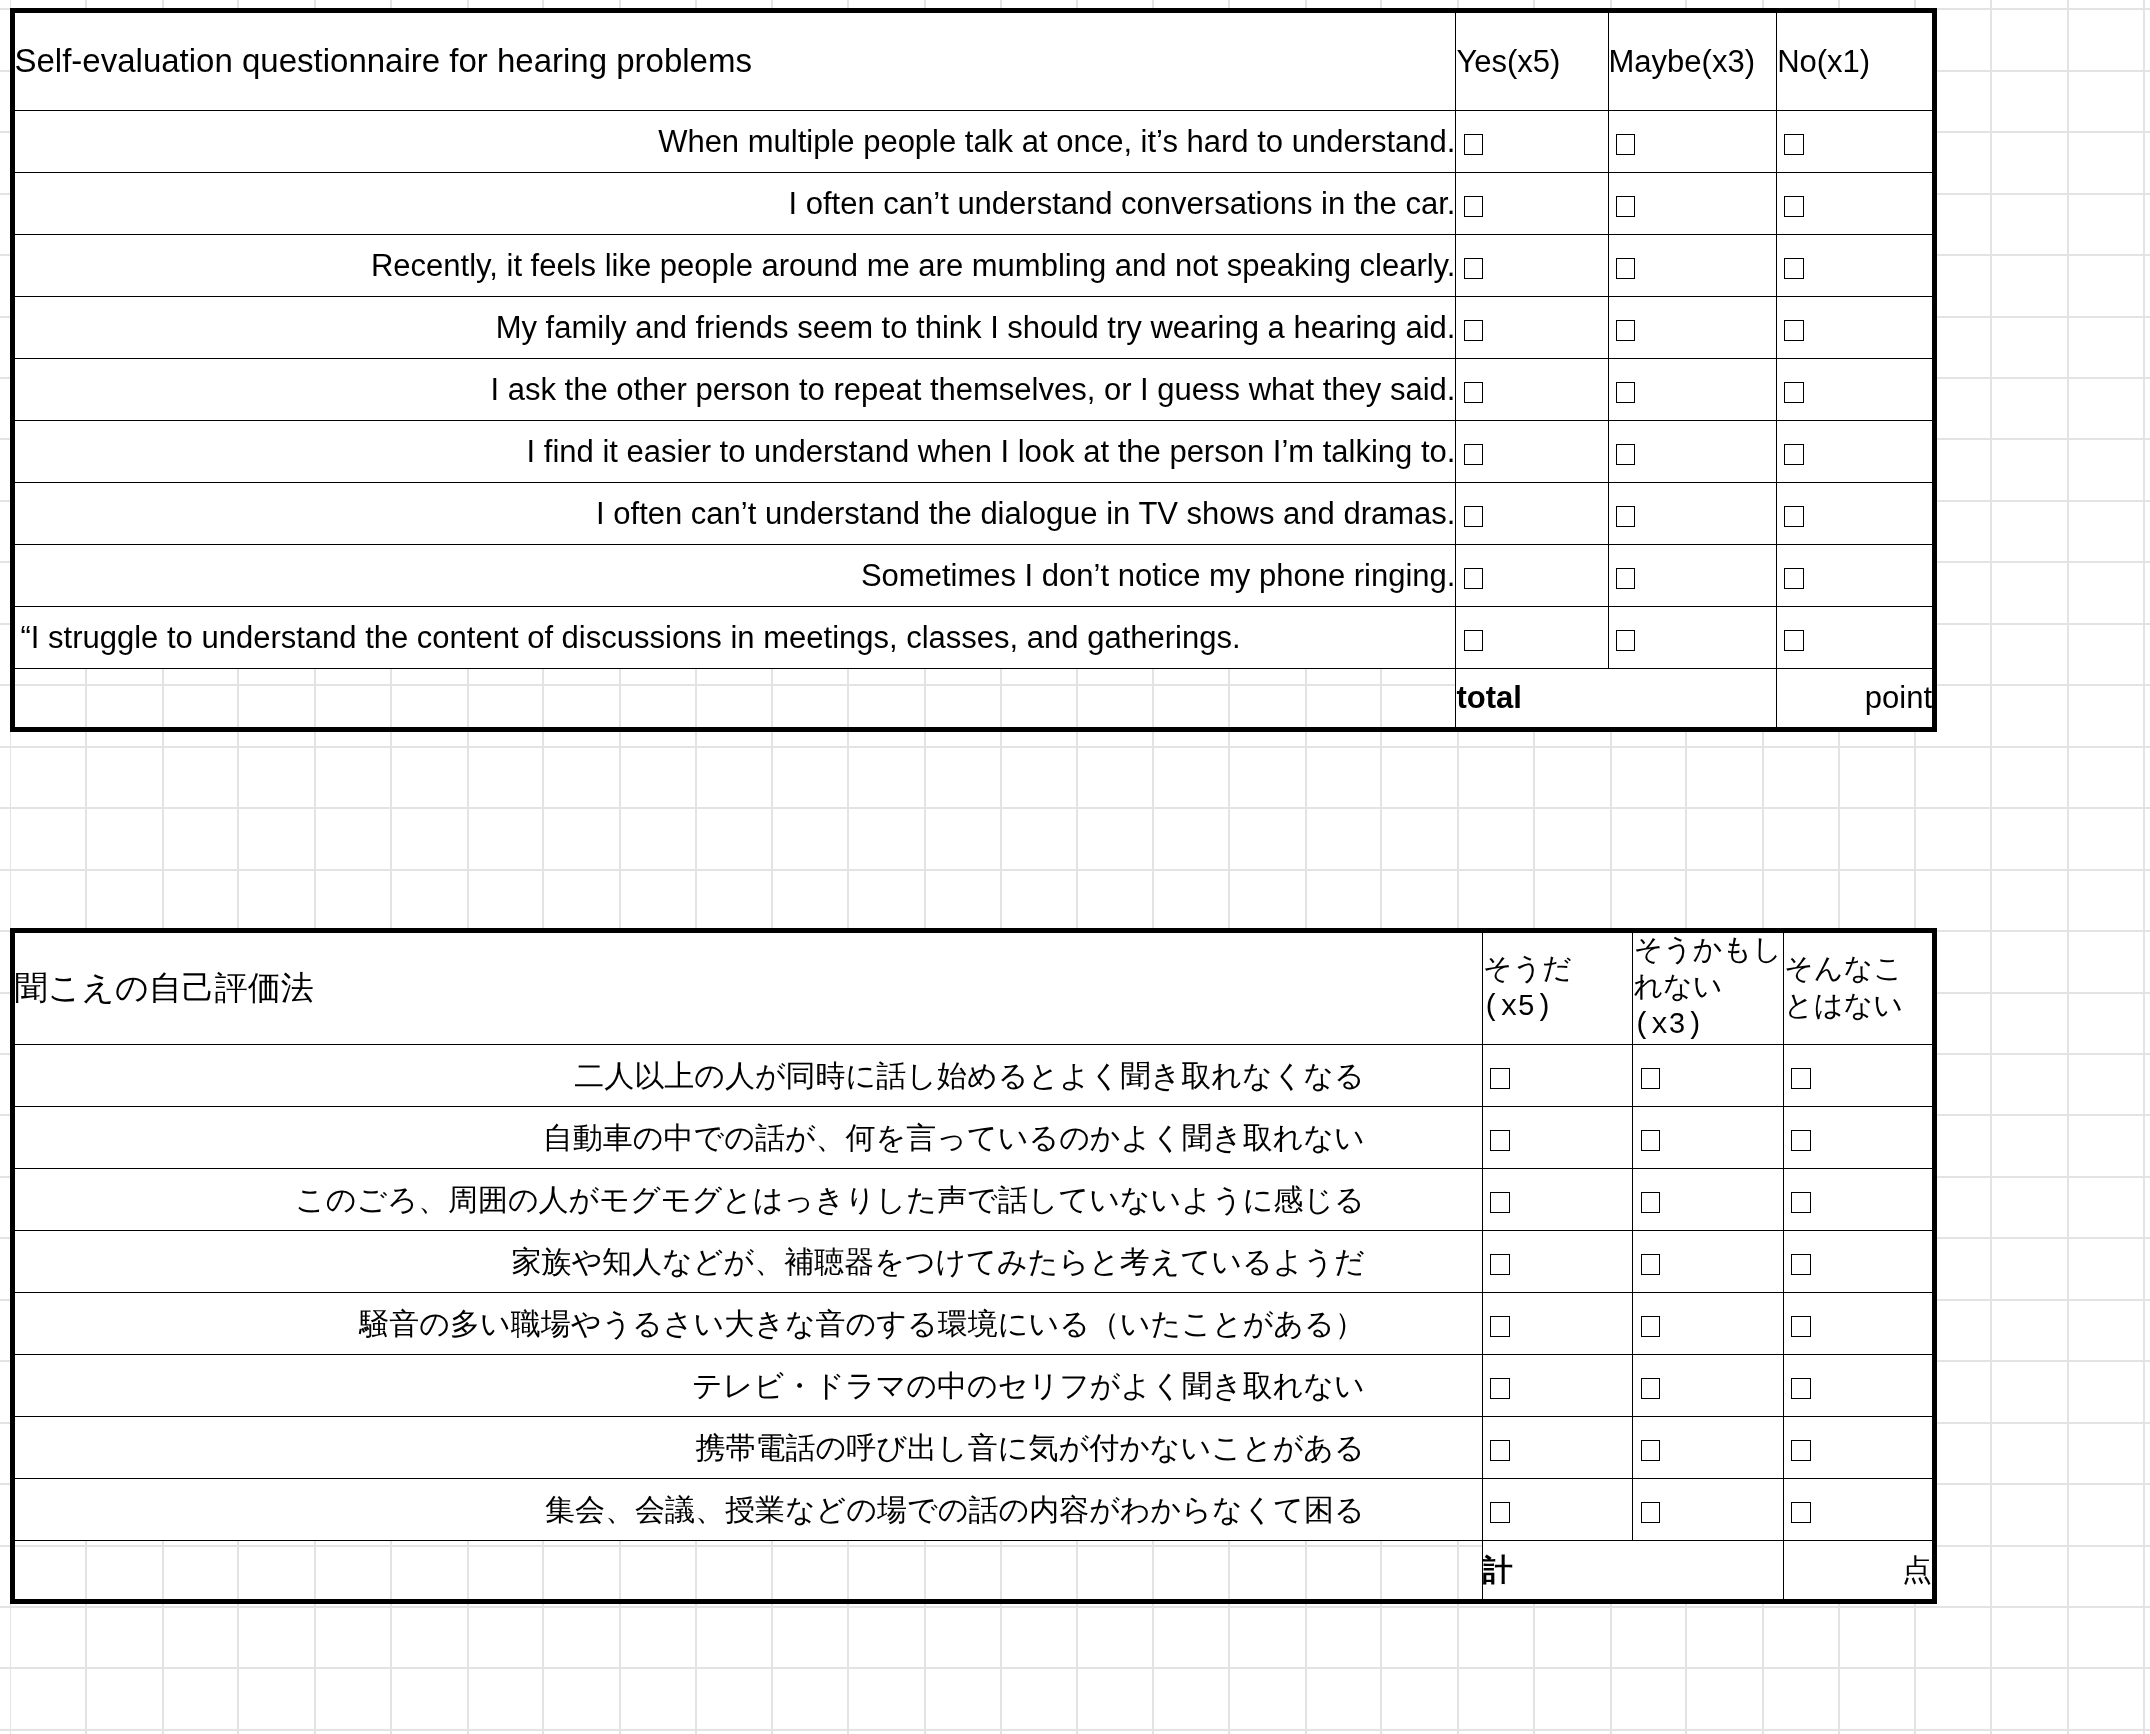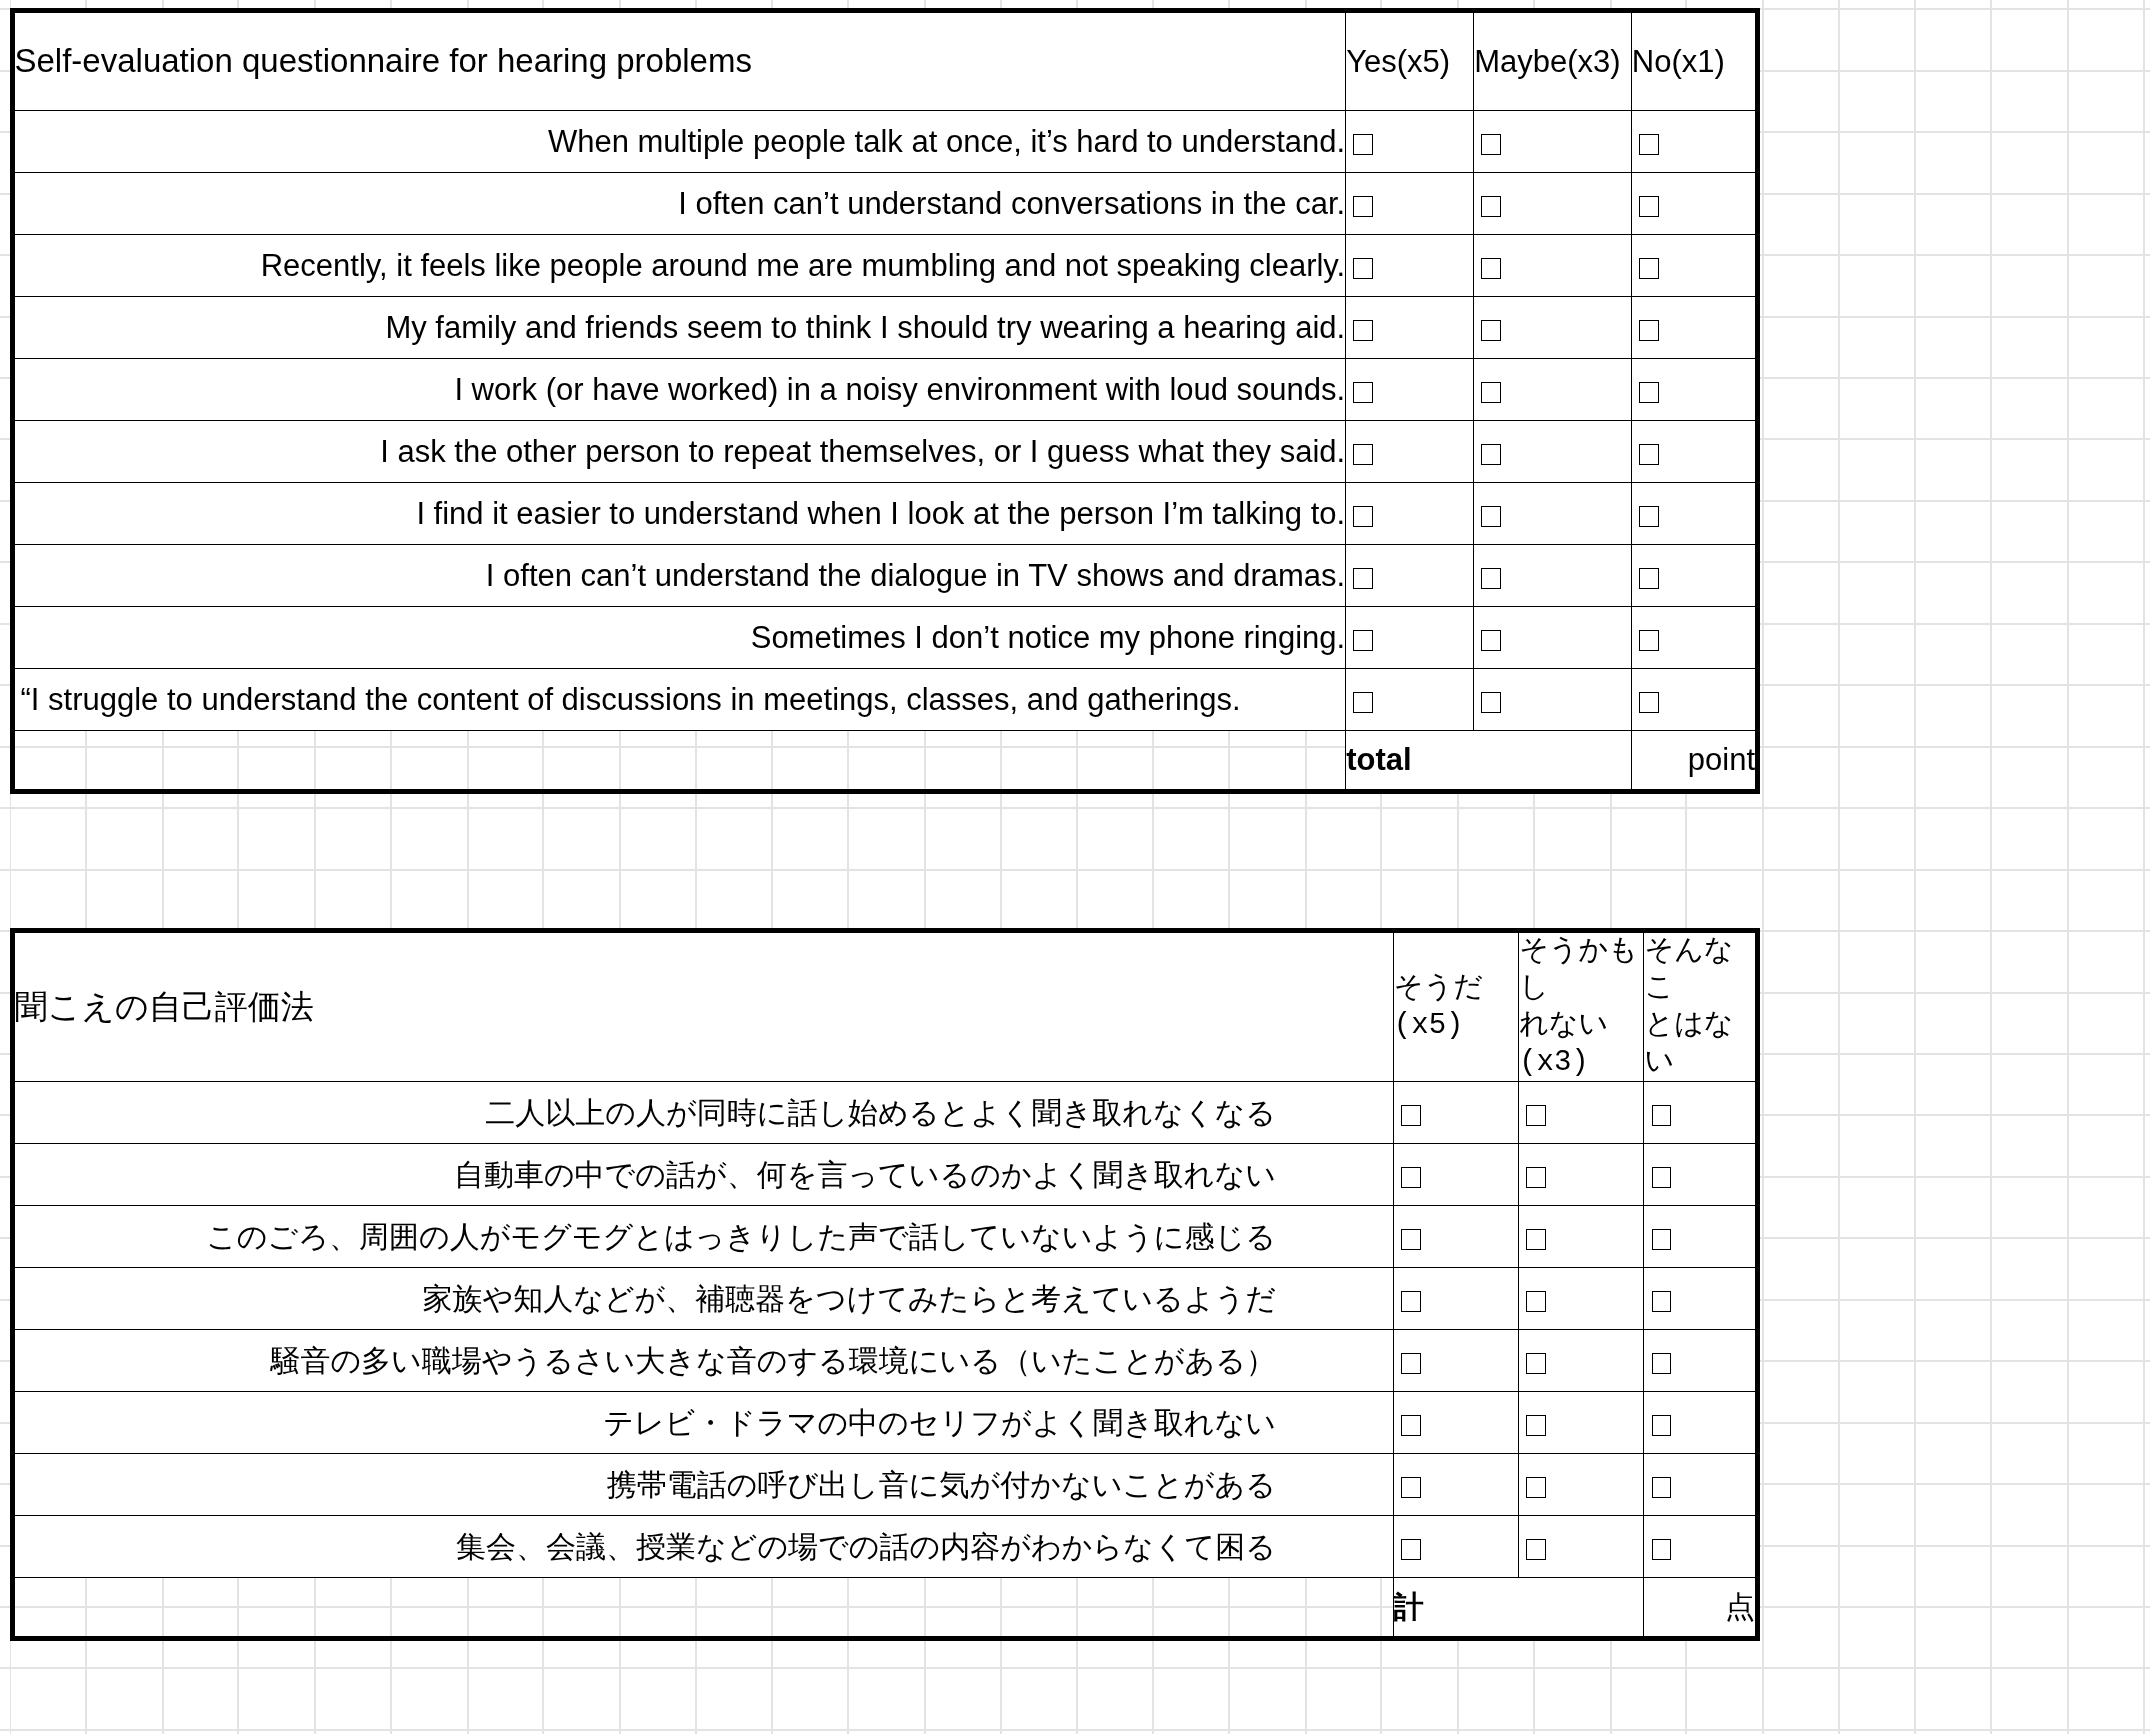--- a/index.html
+++ b/index.html
@@ -36,21 +36,21 @@
     left: 0;
     width: 2151px;
     height: 1.8px;
     background: #e3e3e3;
   }
 
   
   #page {
     position: absolute;
     left: 0; top: 0;
-    width: 1760px;
+    width: 1937px;
     height: 1734px;
     z-index: 2;
   }
 
   
   .q-table {
     position: absolute;
     border-collapse: collapse;
     table-layout: fixed;
     background: transparent;
@@ -288,32 +288,20 @@
             <div class="checkbox"></div>
           </td>
           <td class="cb-cell">
             <div class="checkbox"></div>
           </td>
           <td class="cb-cell outer-right">
             <div class="checkbox"></div>
           </td>
         </tr>
         <tr>
-          <td class="q-cell outer-left">I work (or have worked) in a noisy environment with loud sounds.</td>
-          <td class="cb-cell">
-            <div class="checkbox"></div>
-          </td>
-          <td class="cb-cell">
-            <div class="checkbox"></div>
-          </td>
-          <td class="cb-cell outer-right">
-            <div class="checkbox"></div>
-          </td>
-        </tr>
-        <tr>
           <td class="q-cell outer-left">I ask the other person to repeat themselves, or I guess what they said.</td>
           <td class="cb-cell">
             <div class="checkbox"></div>
           </td>
           <td class="cb-cell">
             <div class="checkbox"></div>
           </td>
           <td class="cb-cell outer-right">
             <div class="checkbox"></div>
           </td>

